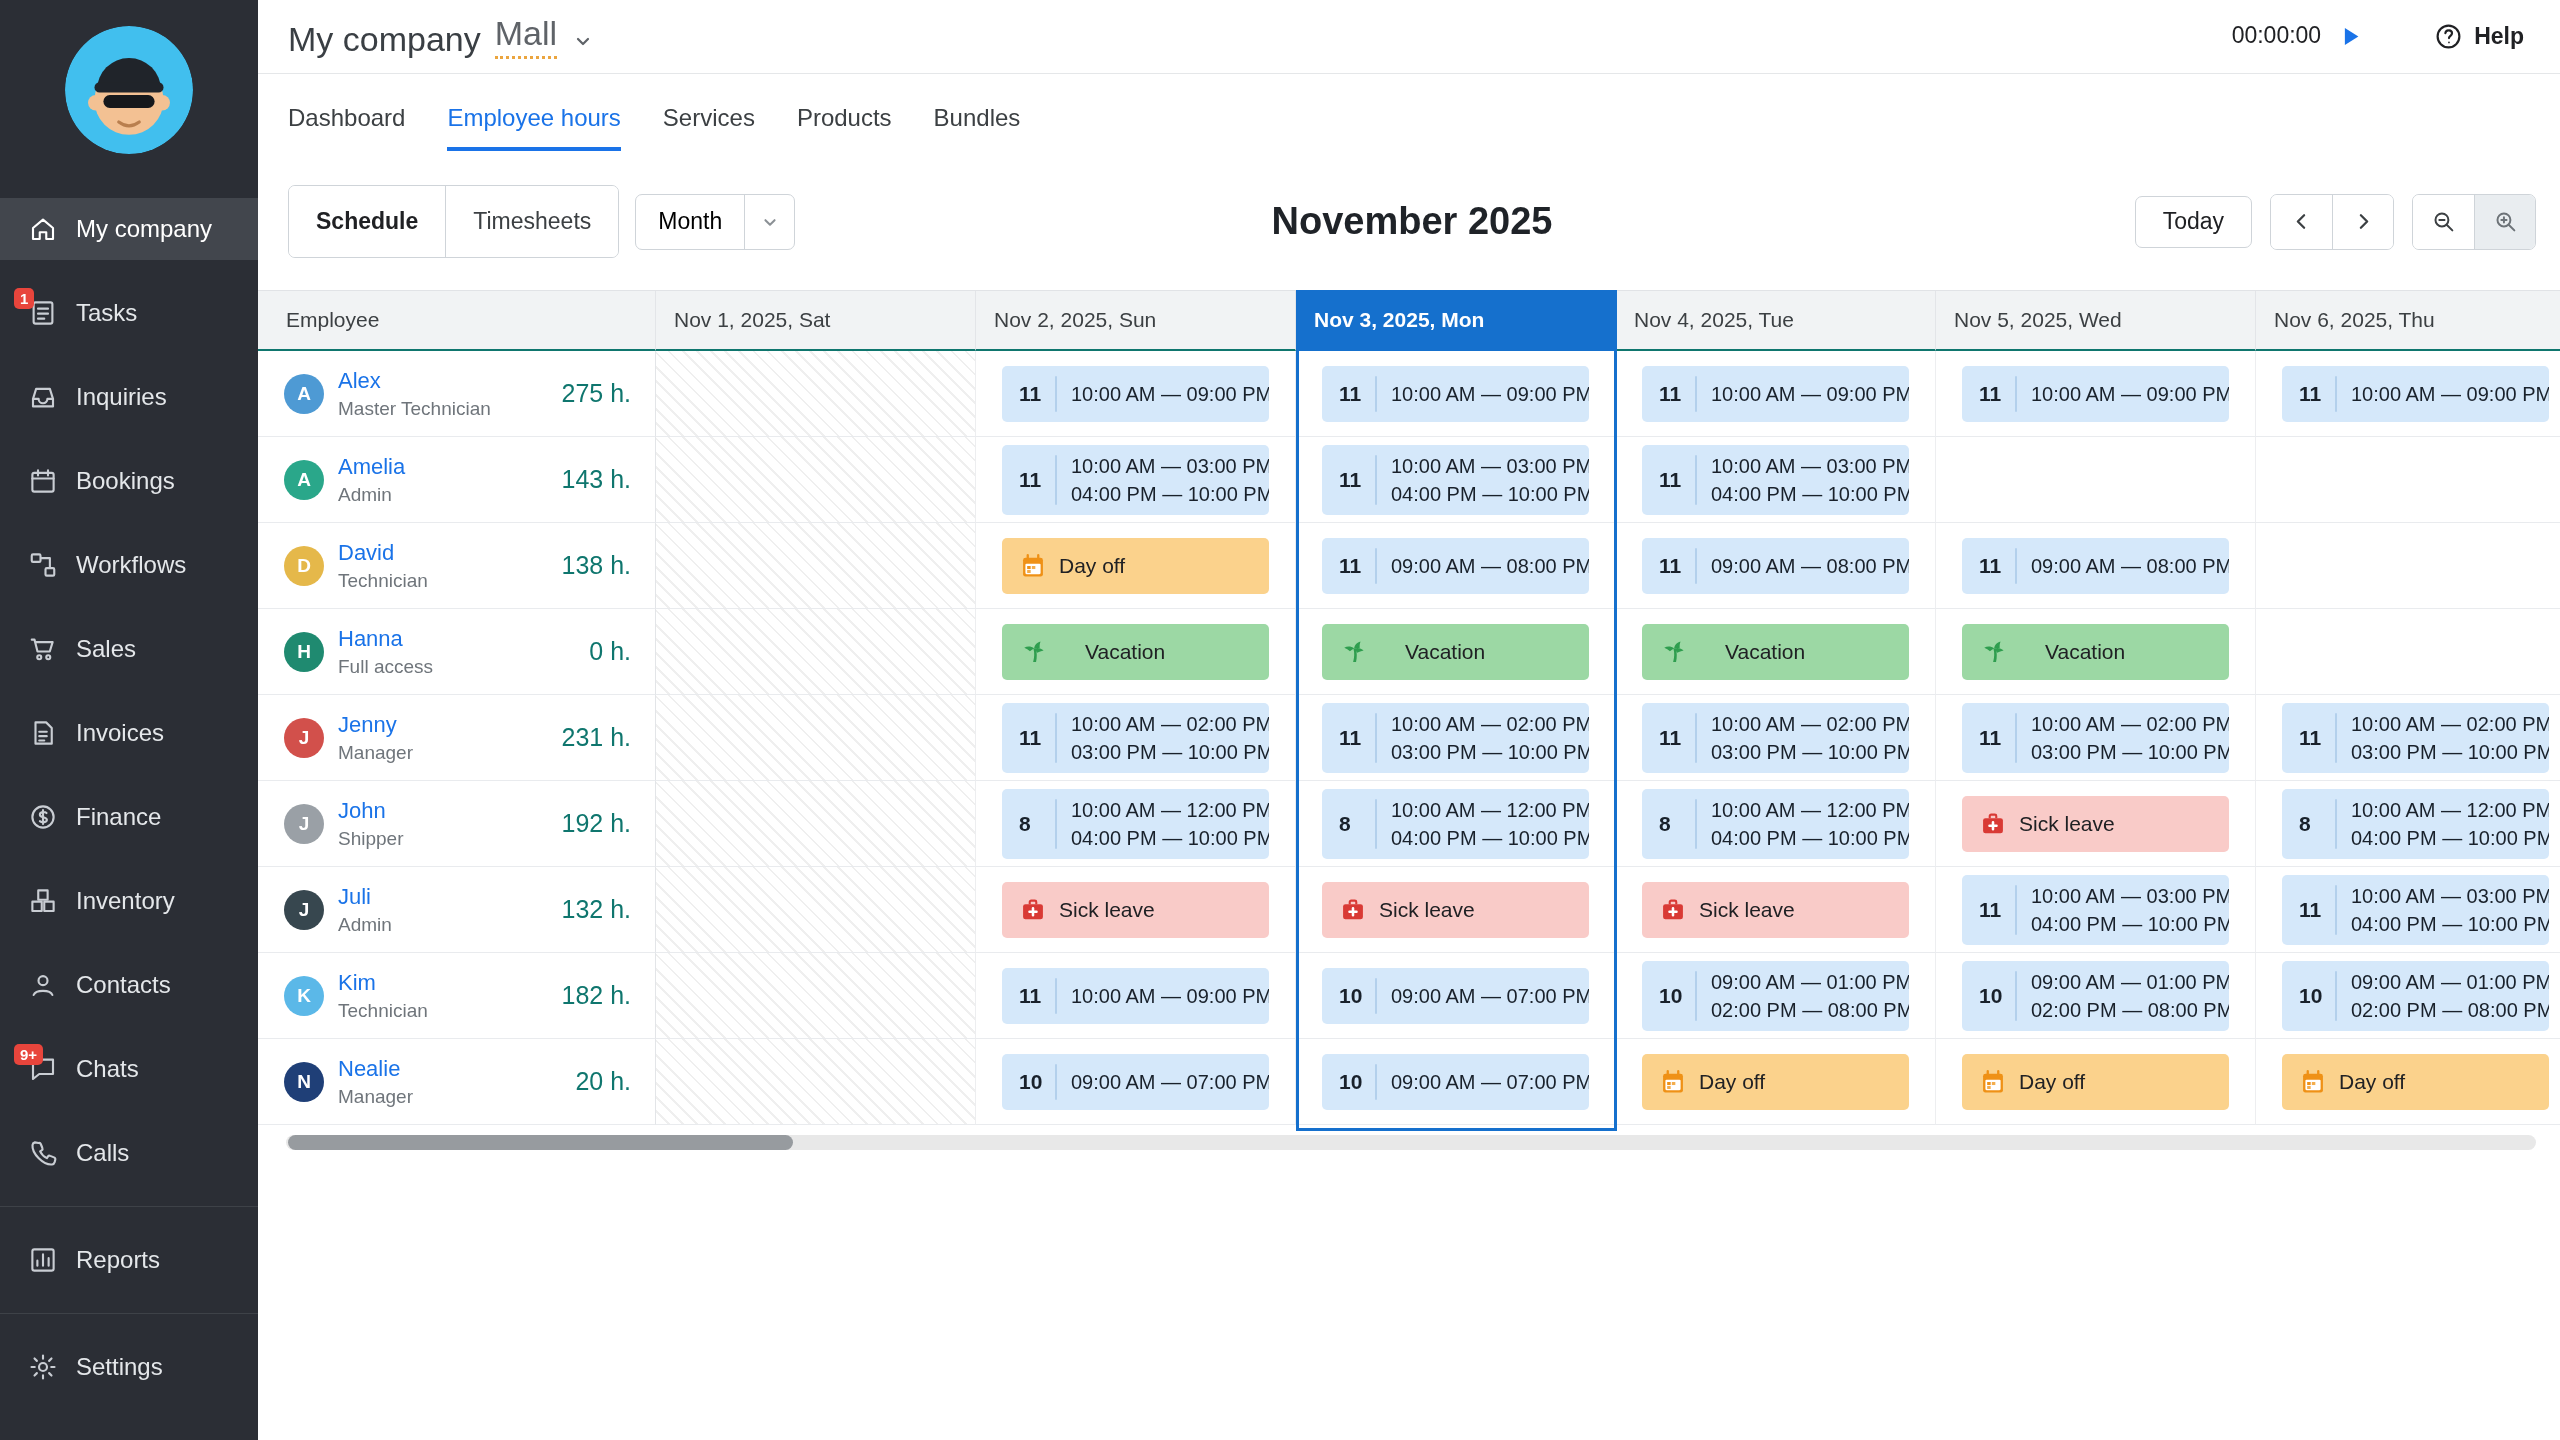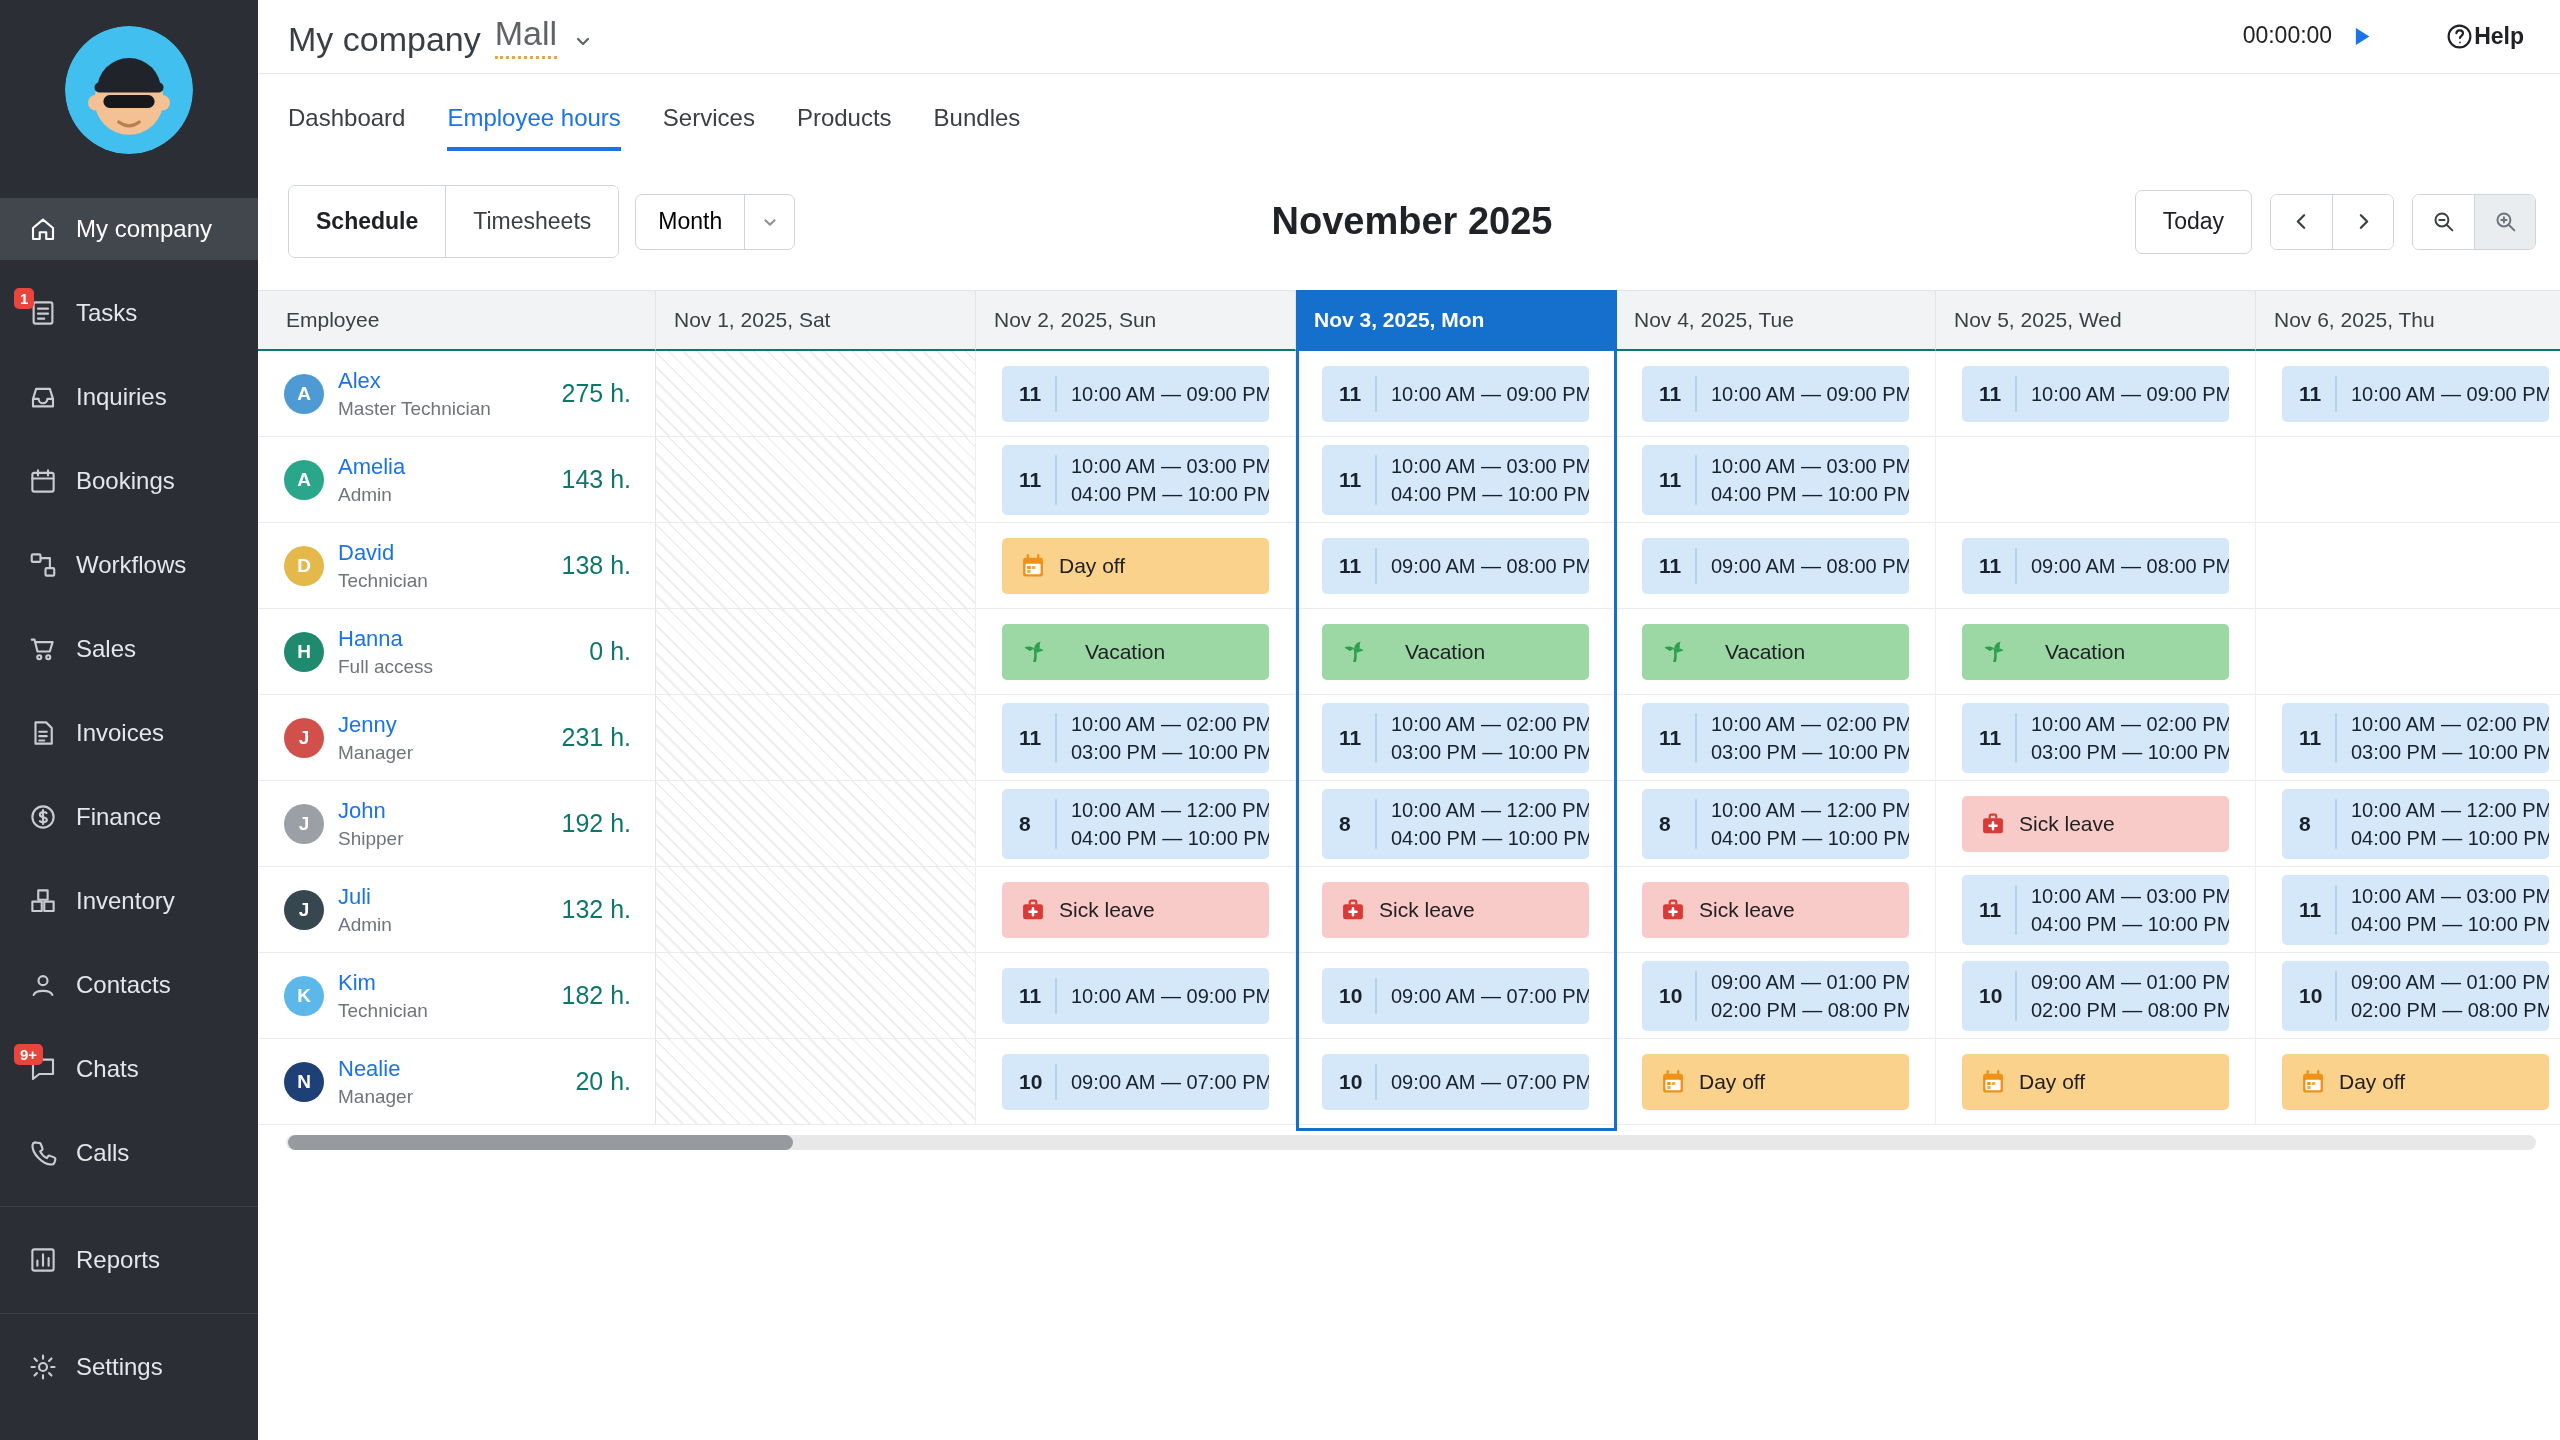--- a/index.html
+++ b/index.html
@@ -23,39 +23,39 @@
 
   .topbar { height:74px; flex:0 0 74px; border-bottom:1px solid #e5e7e9; display:flex; align-items:center; padding:0 36px 0 30px; }
   .page-title { font-size:34px; color:#3a3f44; display:flex; align-items:flex-end; gap:14px; }
   .loc { color:#5f6368; border-bottom:3px dotted #eba53f; padding-bottom:3px; cursor:pointer; }
   .loc-chev { display:flex; align-items:center; padding-bottom:6px; cursor:pointer; }
   .loc-chev svg { width:24px; height:24px; }
   .timer-wrap { margin-left:auto; display:flex; gap:16px; }
   .timer { font-size:23px; }
   .icon-btn { background:none; border:none; padding:0; cursor:pointer; display:flex; align-items:center; }
   .play-btn svg { width:27px; height:27px; }
-  .help-wrap { display:flex; align-items:center; margin-left:54px; font-size:23px; font-weight:700; cursor:pointer; }
+  .help-wrap { display:flex; align-items:center; gap:11px; margin-left:54px; font-size:23px; font-weight:700; cursor:pointer; }
   .help-wrap svg { width:29px; height:29px; }
 
   .tabs { display:flex; gap:42px; padding:30px 0 0 30px; }
   .tab { font-size:24px; color:#3c4043; padding-bottom:15px; border-bottom:4px solid transparent; cursor:pointer; }
   .tab.active { color:#1a73e8; border-color:#1a73e8; }
 
   .toolbar { display:flex; align-items:center; margin:34px 24px 0 30px; position:relative; }
   .seg { display:flex; border:1px solid #cfd4d9; border-radius:7px; overflow:hidden; height:73px; background:#fff; }
   .seg-btn { padding:0 27px; font-size:23px; color:#202124; display:flex; align-items:center; background:#fff; border:none; cursor:pointer; }
   .seg-btn + .seg-btn { border-left:1px solid #cfd4d9; color:#3c4043; }
   .seg-btn.active { font-weight:700; }
   .month-btn { margin-left:16px; height:56px; border:1px solid #cfd4d9; border-radius:7px; background:#fff; display:flex; align-items:stretch; font-size:23px; cursor:pointer; padding:0; }
   .month-label { padding:0 22px; display:flex; align-items:center; }
   .month-chev { width:50px; display:flex; justify-content:center; align-items:center; border-left:1px solid #cfd4d9; }
   .month-chev svg { width:22px; height:22px; }
   .month-title { position:absolute; left:50%; transform:translateX(-50%); font-size:38px; font-weight:700; color:#1f2328; }
   .tb-right { margin-left:auto; display:flex; align-items:center; gap:18px; }
-  .btn-today { height:64px; border:1px solid #cfd4d9; border-radius:7px; background:#fff; font-size:23px; color:#202124; padding:0 27px; cursor:pointer; }
+  .btn-today { height:52px; border:1px solid #cfd4d9; border-radius:7px; background:#fff; font-size:23px; color:#202124; padding:0 27px; cursor:pointer; }
   .btn-group { display:flex; border:1px solid #cfd4d9; border-radius:7px; overflow:hidden; height:56px; background:#fff; }
   .group-btn { width:61px; display:flex; align-items:center; justify-content:center; background:#fff; border:none; cursor:pointer; }
   .group-btn + .group-btn { border-left:1px solid #cfd4d9; }
   .group-btn svg { width:25px; height:25px; }
   .group-btn.pressed { background:#e9edf0; }
 
   
   .grid-area { margin-top:32px; position:relative; }
   .grid { display:grid; grid-template-columns:398px repeat(6, 320px); border-top:1px solid #e1e3e6; }
   .gh { height:60px; background:#f1f3f4; display:flex; align-items:center; font-size:21px; color:#3c4043; padding-left:18px; border-bottom:2px solid #0f766e; border-right:1px solid #e3e5e8; cursor:pointer; }

